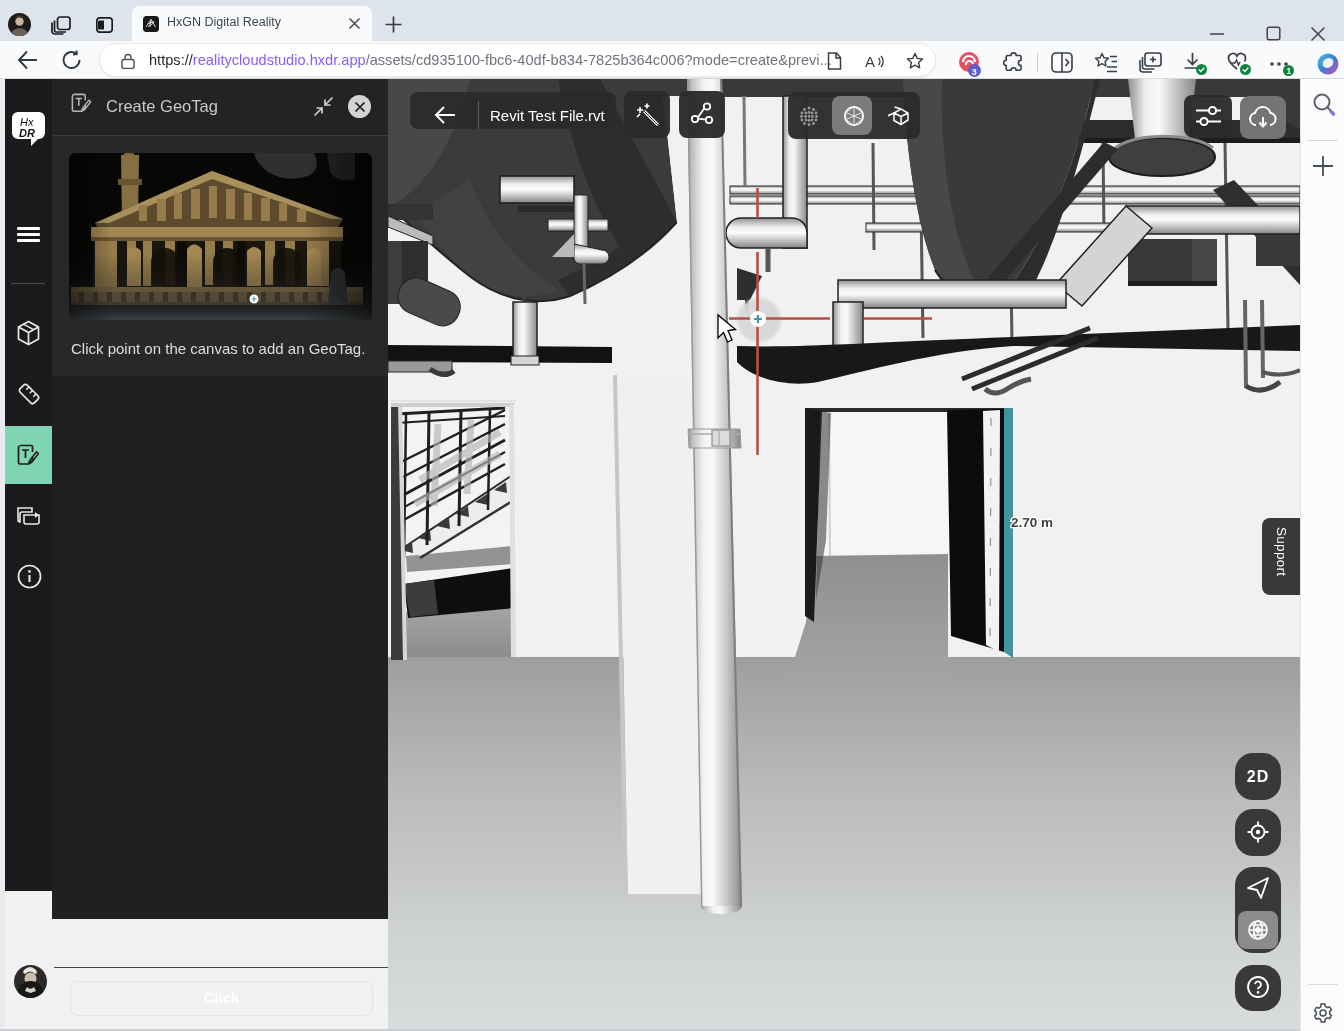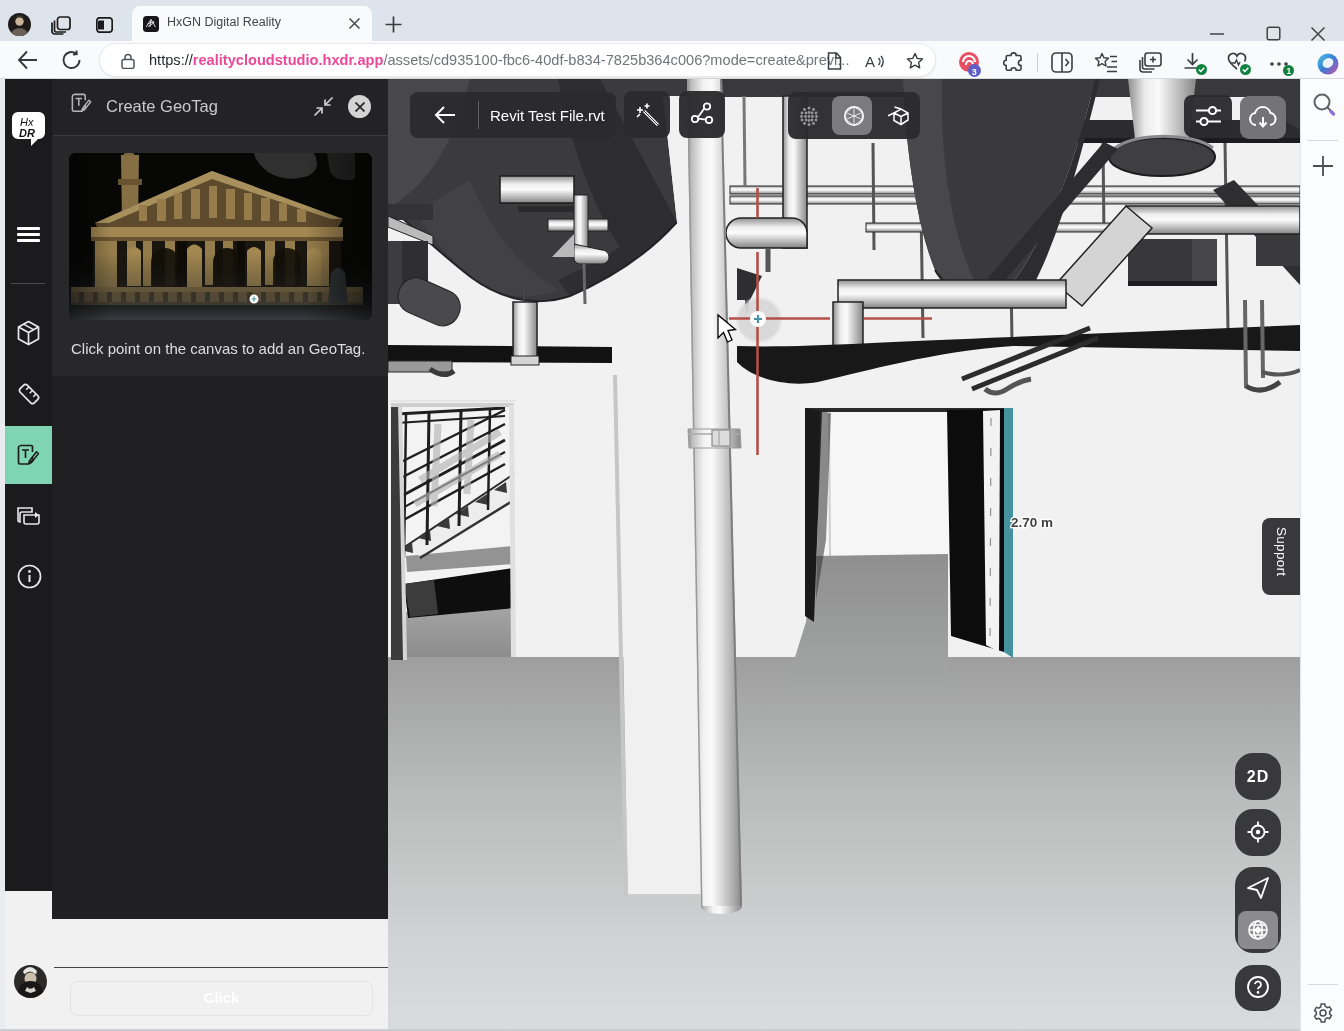--- a/index.html
+++ b/index.html
@@ -31,21 +31,21 @@
 #psep { left:2px; top:888px; width:334px; height:1px; background:#424244; }
 #cancel { left:18px; top:902px; width:303px; height:35px; border:1.5px solid #e3e3e3; border-radius:8px; color:#fff; font-size:15px; font-weight:bold; text-align:center; line-height:32px; }
 
 #rstrip { left:1300px; top:0; width:44px; height:952px; background:#fbfcfd; border-left:1px solid #e3e5e7; }
 
 
 #scene { left:388px; top:0; width:912px; height:952px; }
 
 
 .vbtn { position:absolute; background:rgba(43,43,45,.96); border-radius:8px; }
-#vtb1 { left:22px; top:13px; width:206px; height:46px; color:#fff; }
+#vtb1 { left:22px; top:13px; width:206px; height:37px; color:#fff; }
 #vtb1 .ttl { position:absolute; left:80px; top:15px; font-size:15px; color:#fff; white-space:nowrap; }
 #vtb1 .sep { position:absolute; left:68px; top:9px; width:1px; height:28px; background:#5f5f61; }
 #wandb { left:236px; top:12px; width:46px; height:47px; }
 #shareb { left:291px; top:12px; width:46px; height:47px; }
 #modes { left:400px; top:13px; width:132px; height:47px; }
 #modesel { left:44px; top:4px; width:40px; height:39px; background:#7b7b7d; border-radius:8px; position:absolute; }
 #slidersb { left:796px; top:16px; width:48px; height:42px; }
 #cloudb { position:absolute; left:852px; top:17px; width:46px; height:43px; background:#747476; border-radius:9px; }
 .rbtn { position:absolute; left:847px; width:46px; background:#39393b; border-radius:18px; color:#fff; }
 #supportTab { position:absolute; left:874px; top:439px; width:38px; height:77px; background:#39393b; border-radius:8px 0 0 8px; }
@@ -107,21 +107,21 @@
 
     <svg class="abs" style="left:61px;top:9px" width="21" height="20" viewBox="0 0 21 20">
         <path d="M18.5,10 a8,8 0 1 1 -3.2,-6.4 M15.5,0.5 L15.8,4.2 L12,4.5" stroke="#35393d" stroke-width="1.9" fill="none"></path>
       </svg>
     <div id="addr" class="abs">
 
       <svg class="abs" style="left:21px;top:9px" width="14" height="16" viewBox="0 0 14 16">
           <rect x="1" y="6.5" width="12" height="9" rx="2" fill="none" stroke="#50555a" stroke-width="1.5"></rect>
           <path d="M4,6.5 V4.5 a3,3 0 0 1 6,0 V6.5" fill="none" stroke="#50555a" stroke-width="1.5"></path>
         </svg>
-      <div id="url" class="abs">https://<b style="font-weight:bold;color:#ec4899">realitycloudstudio.hxdr.app</b><span class="g">/assets/cd935100-fbc6-40df-b834-7825b364c006?mode=create&amp;previ...</span></div>
+      <div id="url" class="abs">https://<b style="font-weight:normal;color:#8b5cf6">realitycloudstudio.hxdr.app</b><span class="g">/assets/cd935100-fbc6-40df-b834-7825b364c006?mode=create&amp;previ...</span></div>
 
       <svg class="abs" style="left:727px;top:8px" width="15" height="18" viewBox="0 0 15 18">
           <path d="M1.5,1 h8 l4,4.5 v11.5 h-12 z M9,1 v5 h4.5" fill="none" stroke="#3a3e42" stroke-width="1.5"></path>
         </svg>
 
       <svg class="abs" style="left:765px;top:9px" width="20" height="16" viewBox="0 0 20 16">
           <text x="0" y="14" font-size="15" fill="#3a3e42" font-family="Liberation Sans">A</text>
           <path d="M13.5,5 a5,5 0 0 1 0,7 M16,3 a8,8 0 0 1 0,11" stroke="#3a3e42" stroke-width="1.4" fill="none"></path>
         </svg>
 

